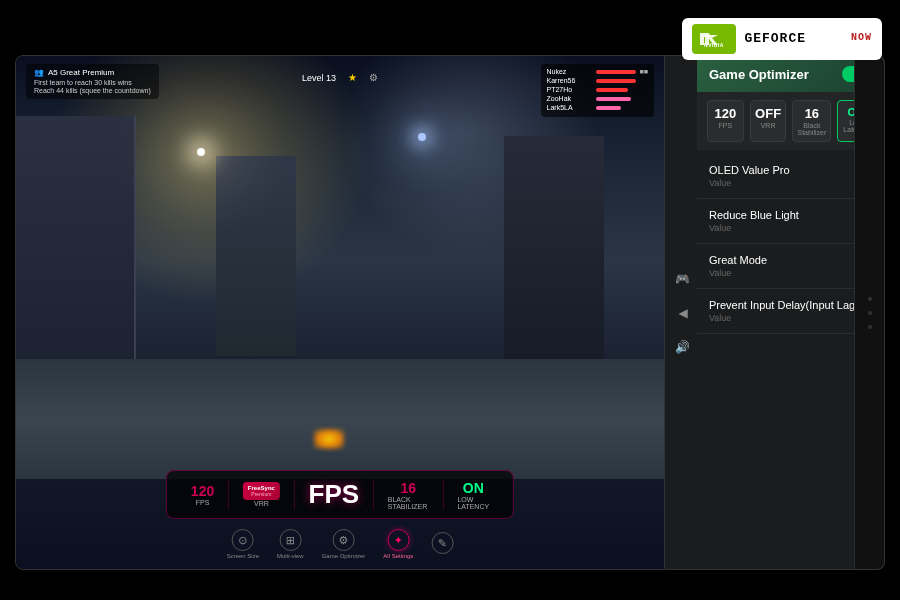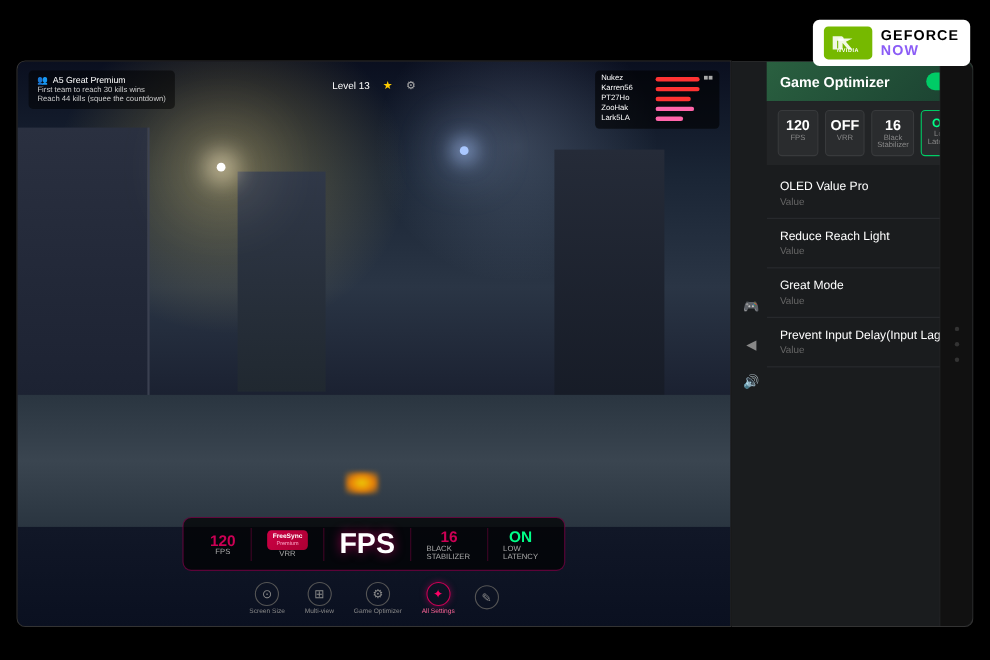--- a/index.html
+++ b/index.html
@@ -33,34 +33,36 @@
       display: flex;
       align-items: center;
       justify-content: center;
       color: white;
       font-size: 9px;
       font-weight: 900;
       letter-spacing: 0.5px;
     }
     .geforce-text {
       display: flex;
-      flex-direction: column;
+      flex-direction: row;
       line-height: 1.1;
+      font-family: Liberation Mono, monospace;
     }
     .geforce-text .gf {
       font-size: 13px;
       font-weight: 900;
       color: #000;
       letter-spacing: 1px;
     }
     .geforce-text .now {
-      font-size: 13px;
+      font-size: 10px;
       font-weight: 900;
-      color: #8b5cf6;
+      color: #b91c1c;
       letter-spacing: 1px;
+      margin-left: 45px;
     }
 
     
     .tv-container {
       position: absolute;
       top: 55px;
       left: 15px;
       right: 15px;
       bottom: 30px;
       display: flex;
@@ -672,21 +674,21 @@
         <div class="menu-item">
           <div class="menu-item-content">
             <div class="menu-item-title">OLED Value Pro</div>
             <div class="menu-item-value">Value</div>
           </div>
           <span class="menu-item-arrow">›</span>
         </div>
 
         <div class="menu-item">
           <div class="menu-item-content">
-            <div class="menu-item-title">Reduce Reach Light</div>
+            <div class="menu-item-title">Reduce Blue Light</div>
             <div class="menu-item-value">Value</div>
           </div>
           <span class="menu-item-arrow">›</span>
         </div>
 
         <div class="menu-item">
           <div class="menu-item-content">
             <div class="menu-item-title">Great Mode</div>
             <div class="menu-item-value">Value</div>
           </div>

